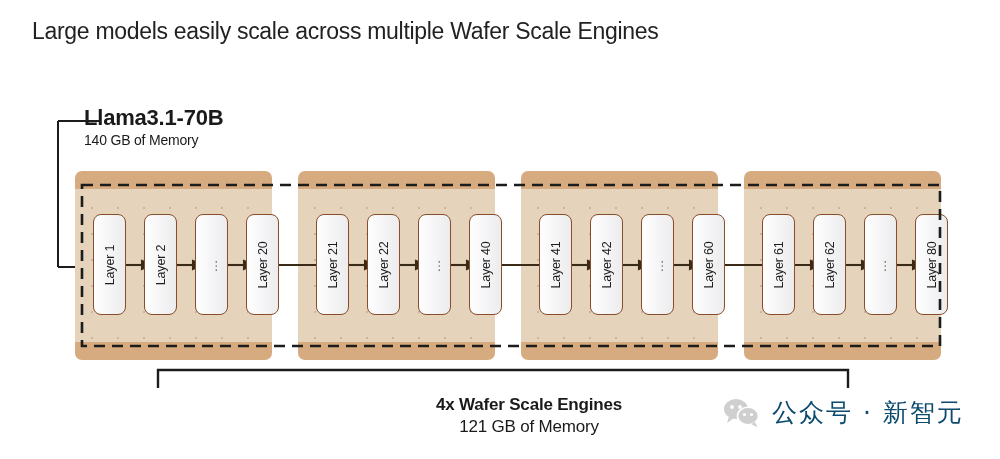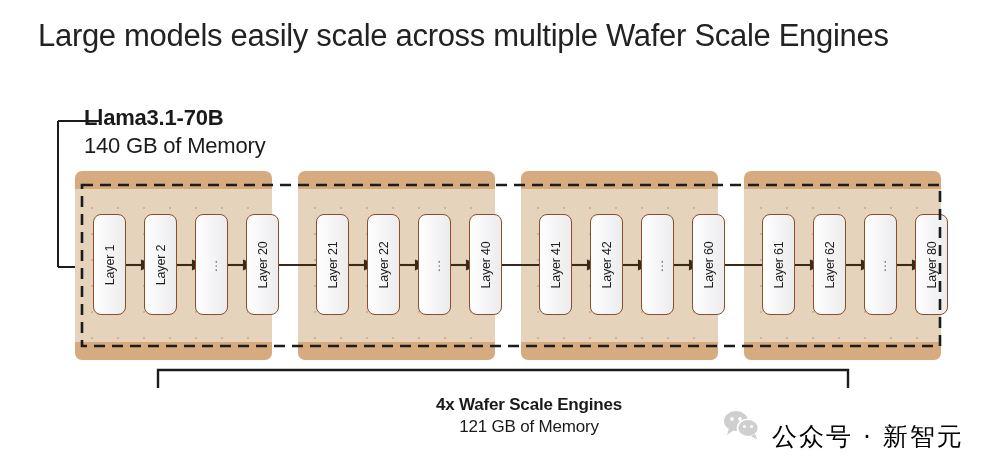--- a/index.html
+++ b/index.html
@@ -12,23 +12,23 @@
     height: 459px;
     position: relative;
     overflow: hidden;
     font-family: "Liberation Sans", sans-serif;
     color: #1c1c1c;
   }
 
   
   #title {
     position: absolute;
-    left: 38px;
+    left: 32px;
     top: 18px;
-    font-size: 31px;
+    font-size: 23px;
     font-weight: 400;
     letter-spacing: -0.3px;
     color: #222222;
     white-space: nowrap;
   }
 
   
   #llama-callout {
     position: absolute;
     left: 84px;
@@ -36,21 +36,21 @@
     line-height: 1.28;
     white-space: nowrap;
   }
   #llama-name {
     font-size: 22px;
     font-weight: bold;
     color: #1a1a1a;
     letter-spacing: -0.2px;
   }
   #llama-mem {
-    font-size: 22px;
+    font-size: 14px;
     font-weight: 400;
     color: #1a1a1a;
     letter-spacing: -0.2px;
   }
 
   
   #leader {
     position: absolute;
     left: 56px;
     top: 118px;
@@ -180,25 +180,24 @@
     position: absolute;
     left: 722px;
     top: 396px;
     display: flex;
     align-items: center;
     gap: 10px;
     opacity: 1;
   }
   #watermark-text {
     font-size: 25px;
-    color: #000000;
+    color: #0c4a6e;
     letter-spacing: 2px;
     white-space: nowrap;
     font-family: "DejaVu Sans", sans-serif;
-    margin-top: 24px;
   }
 </style>
 </head>
 <body>
 
 <div id="title">Large models easily scale across multiple Wafer Scale Engines</div>
 
 <div id="llama-callout">
   <div id="llama-name">Llama3.1-70B</div>
   <div id="llama-mem">140 GB of Memory</div>

